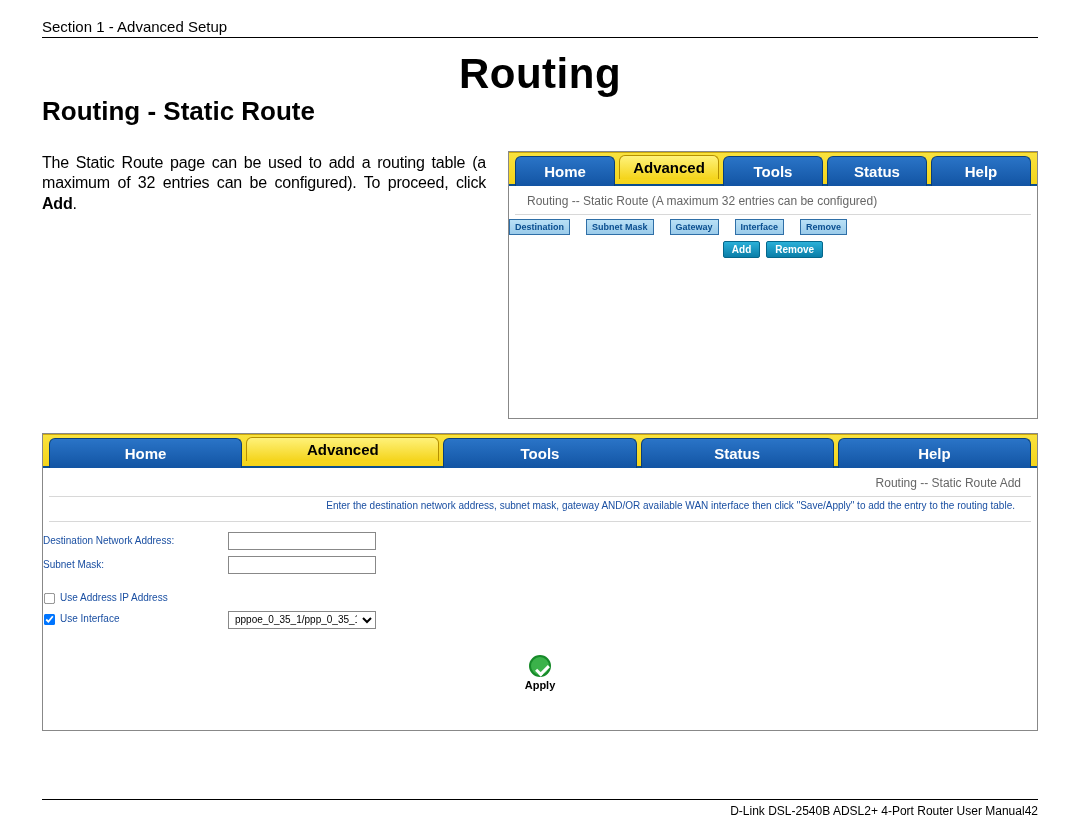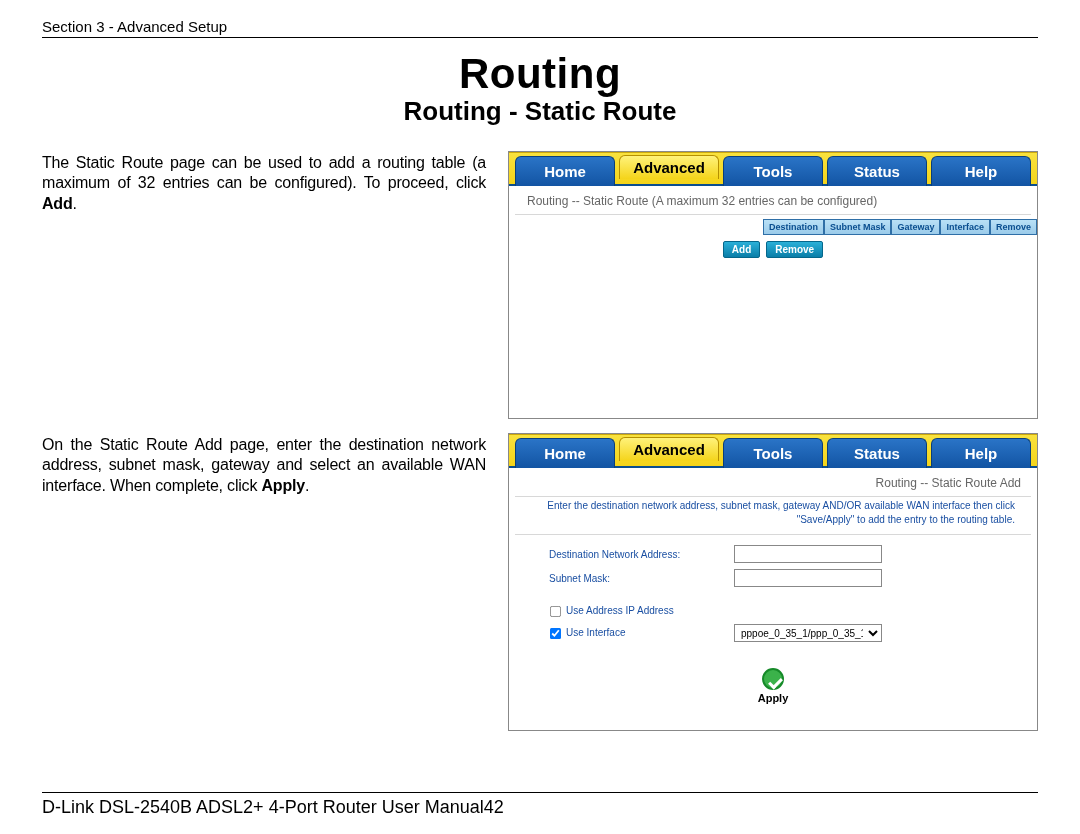--- a/index.html
+++ b/index.html
@@ -20,21 +20,20 @@
   .rule { border-top: 1.5px solid #000; margin-top: 1px; margin-bottom: 12px; }
   .title {
     text-align: center;
     font-size: 42px;
     font-weight: 700;
     font-family: "Arial Narrow", Arial, sans-serif;
     letter-spacing: 0.5px;
     margin-bottom: -2px;
   }
   .subtitle {
-    text-align: center;
     font-size: 26px;
     font-weight: 700;
     font-family: "Arial Narrow", Arial, sans-serif;
     margin-bottom: 24px;
   }
   .row { display: flex; gap: 22px; margin-bottom: 14px; }
   .row .left {
     flex: 0 0 444px;
     font-size: 16px;
     line-height: 1.28;
@@ -89,22 +88,22 @@
     font-size: 12px;
     color:#666;
     padding: 8px 10px 6px 12px;
     border-bottom:1px solid #d8d8d8;
     margin: 0 6px 4px 6px;
     background:#fff;
   }
   
   .p1-headers {
     display:flex;
-    justify-content:flex-end;
-    gap:0;
+    justify-content:flex-start;
+    gap:16px;
     margin: 2px auto 3px auto;
     width:auto;
   }
   .p1-headers span {
     background: linear-gradient(to bottom,#b9e0f6,#9bcbea);
     border:1px solid #2f6fa7;
     color:#0a4e8f;
     font-size:9px;
     font-weight:700;
     padding:2px 5px;
@@ -127,21 +126,20 @@
     line-height:1.35;
     padding: 0 16px 8px 16px;
     border-bottom:1px solid #d8d8d8;
     margin: -2px 6px 10px 6px;
     text-align: right;
   }
   .formgrid {
     display:grid;
     grid-template-columns: 180px 160px;
     gap: 6px 5px;
-    margin-left: 40px;
     font-size:10px;
     color:#1a4fa2;
     align-items:center;
   }
   .formgrid input[type="text"], .formgrid select {
     height:18px;
     border:1px solid #888;
     font-size:10px;
     padding:1px 2px;
     background:#fff;
@@ -172,28 +170,28 @@
     border-left:3px solid #fff;
     border-bottom:3px solid #fff;
     transform:rotate(-45deg);
   }
   .footer {
     position:absolute;
     left:42px; right:42px; bottom:16px;
   }
   .footer .rule2 { border-top:1.5px solid #000; margin-bottom:4px;}
   .footer .line {
-    display:flex; justify-content:flex-start;
-    font-size:18px;
+    display:flex; justify-content:flex-end;
+    font-size:12px;
   }
 </style>
 </head>
 <body>
 
-<div class="section-header">Section 3 - Advanced Setup</div>
+<div class="section-header">Section 1 - Advanced Setup</div>
 <div class="rule"></div>
 
 <div class="title">Routing</div>
 <div class="subtitle">Routing - Static Route</div>
 
 <div class="row">
   <div class="left">
     <span>The Static Route page can be used to add a routing table (a maximum of 32 entries can be configured). To proceed, click </span><b>Add</b><span>.</span>
   </div>
   <div class="right">
@@ -215,23 +213,20 @@
       </div>
       <div class="btnrow">
         <div class="mini-btn">Add</div>
         <div class="mini-btn">Remove</div>
       </div>
     </div>
   </div>
 </div>
 
 <div class="row">
-  <div class="left">
-    <span>On the Static Route Add page, enter the destination network address, subnet mask, gateway and select an available WAN interface. When complete, click </span><b>Apply</b><span>.</span>
-  </div>
   <div class="right">
     <div class="panel panel-short">
       <div class="navbar">
         <div class="tab">Home</div>
         <div class="tab active">Advanced</div>
         <div class="tab">Tools</div>
         <div class="tab">Status</div>
         <div class="tab">Help</div>
       </div>
       <div class="caption" style="color:#666;text-align:right;">Routing -- Static Route Add</div>

